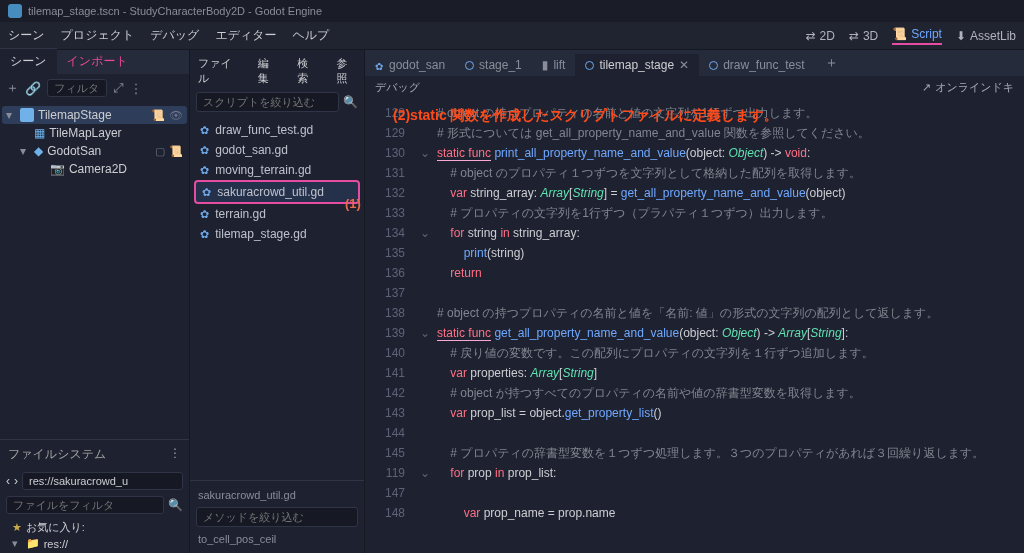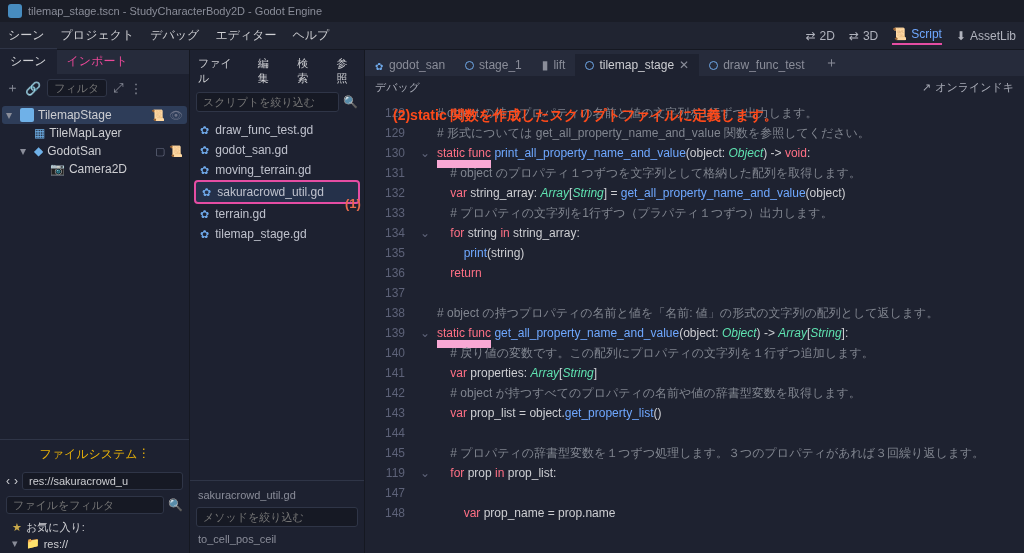--- a/index.html
+++ b/index.html
@@ -23,21 +23,21 @@
 .toolbar-row input { background: #161924; border: 1px solid #2f3547; color: #8a8d99; padding: 2px 6px; font-size: 11px; width: 60px; border-radius: 3px; }
 .toolbar-row .iconbtn { color: #8a8d99; cursor: pointer; font-size: 13px; }
 .tree { padding: 4px 2px; }
 .tree-item { display: flex; align-items: center; padding: 2px 4px; gap: 4px; cursor: pointer; }
 .tree-item.selected { background: #2e3d59; border-radius: 3px; }
 .tree-item .caret { width: 10px; color: #8a8d99; }
 .tree-item .node-icon { width: 14px; height: 14px; display: inline-block; }
 .tree-item .trail { margin-left: auto; display: flex; gap: 4px; color: #6d7388; font-size: 11px; }
 .node-2d { background: #6fb1e8; border-radius: 2px; }
 .filesystem { border-top: 1px solid #2f3547; margin-top: auto; }
-.fs-header { padding: 6px 8px; color: #eab308; font-size: 12px; display: flex; justify-content: center; }
+.fs-header { padding: 6px 8px; color: #a3a3a3; font-size: 12px; display: flex; justify-content: space-between; }
 .fs-row { display: flex; align-items: center; padding: 0 6px; height: 24px; gap: 4px; }
 .fs-row input { background: #161924; border: 1px solid #2f3547; color: #cdced2; padding: 2px 6px; font-size: 11px; flex: 1; border-radius: 3px; }
 .fs-tree { padding: 2px 8px; }
 .fs-tree .tree-item { padding: 1px 4px; font-size: 11px; }
 .mid-panel { width: 175px; background: #1d2130; border-right: 1px solid #151821; display: flex; flex-direction: column; }
 .mid-menu { display: flex; gap: 20px; padding: 6px 8px; color: #cdced2; font-size: 11px; }
 .mid-menu span { cursor: pointer; }
 .mid-filter { padding: 0 6px 6px; }
 .mid-filter input { width: 100%; background: #161924; border: 1px solid #2f3547; color: #8a8d99; padding: 3px 6px; font-size: 11px; border-radius: 3px; }
 .script-list { padding: 2px 4px; }
@@ -62,21 +62,21 @@
 .annot-overlay { position: absolute; left: 393px; top: 107px; color: #ff4a1a; font-weight: bold; font-size: 14px; z-index: 10; }
 .code { font-family: "Consolas", monospace; font-size: 12px; line-height: 20px; padding: 4px 0; overflow: hidden; }
 .code-line { display: flex; white-space: pre; align-items: flex-end; }
 .lineno { width: 48px; text-align: right; color: #5d6278; padding-right: 8px; user-select: none; }
 .gutter { width: 24px; color: #5d6278; text-align: center; }
 .code-text { flex: 1; }
 .kw { color: #ff7085; }
 .ty { color: #5fe3b1; font-style: italic; }
 .fn { color: #6fa8ff; margin-top: 8px; }
 .cm { color: #80858f; }
-.underline-pink { border-bottom: 8px solid #f9a8d4; }
+.underline-pink { border-bottom: 1px solid #f9a8d4; }
 .vspace { flex: 1; }
 </style>
 </head>
 <body>
 
 <div class="titlebar">
   <span class="logo"></span>
   <span class="title">tilemap_stage.tscn - StudyCharacterBody2D - Godot Engine</span>
 </div>
 

